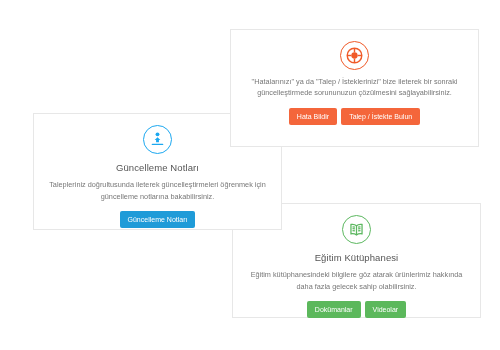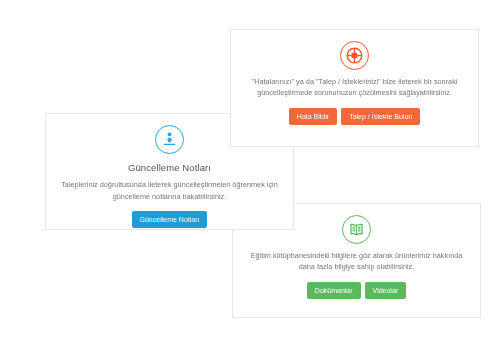--- a/index.html
+++ b/index.html
@@ -31,21 +31,21 @@
 
   
   .card--support {
     left: 230px;
     top: 29px;
     width: 249px;
     height: 118px;
     z-index: 3;
   }
   .card--notes {
-    left: 45px;
+    left: 33px;
     top: 113px;
     width: 249px;
     height: 117px;
     z-index: 2;
   }
   .card--library {
     left: 232px;
     top: 203px;
     width: 249px;
     height: 115px;
@@ -169,20 +169,21 @@
           <line x1="12" y1="7.4" x2="12" y2="18.6"></line>
           <line x1="7" y1="8.6" x2="10" y2="8.9"></line>
           <line x1="7" y1="11" x2="10" y2="11.3"></line>
           <line x1="7" y1="13.4" x2="10" y2="13.7"></line>
           <line x1="14" y1="8.9" x2="17" y2="8.6"></line>
           <line x1="14" y1="11.3" x2="17" y2="11"></line>
           <line x1="14" y1="13.7" x2="17" y2="13.4"></line>
         </svg>
       </div>
     </div>
-    <div class="card-desc">Eğitim kütüphanesindeki bilgilere göz atarak ürünlerimiz hakkında daha fazla bilgiye sahip olabilirsiniz.</div>
+    <div class="card-title">Eğitim Kütüphanesi</div>
+    <div class="card-desc">Eğitim kütüphanesindeki bilgilere göz atarak ürünlerimiz hakkında daha fazla gelecek sahip olabilirsiniz.</div>
     <div class="btn-row">
       <button class="btn btn--green">Dokümanlar</button>
       <button class="btn btn--green">Videolar</button>
     </div>
   </div>
 
 </div>
 
 </body></html>

